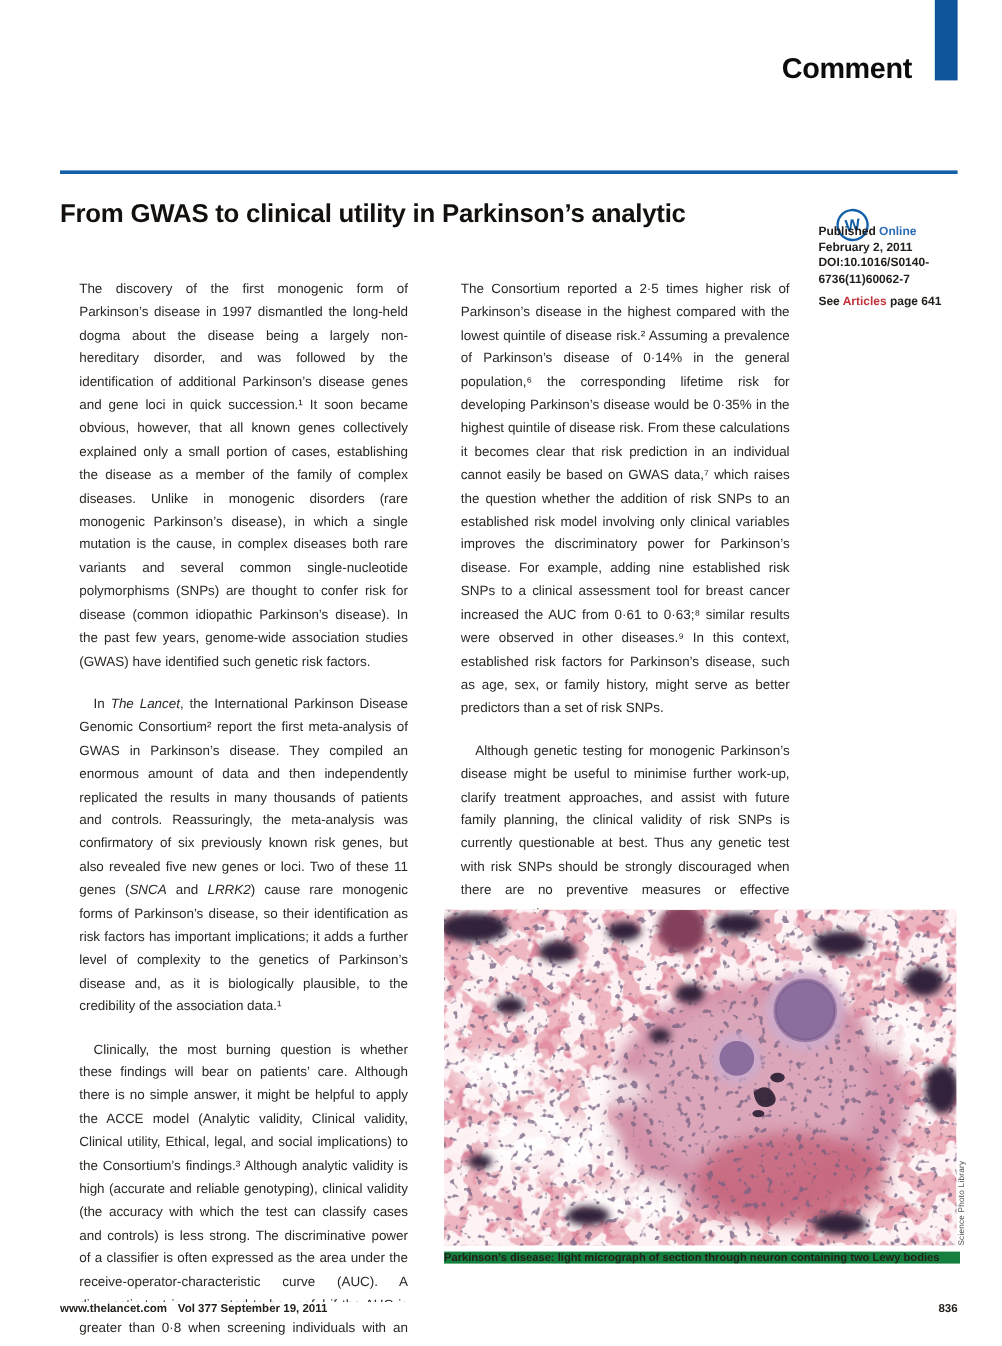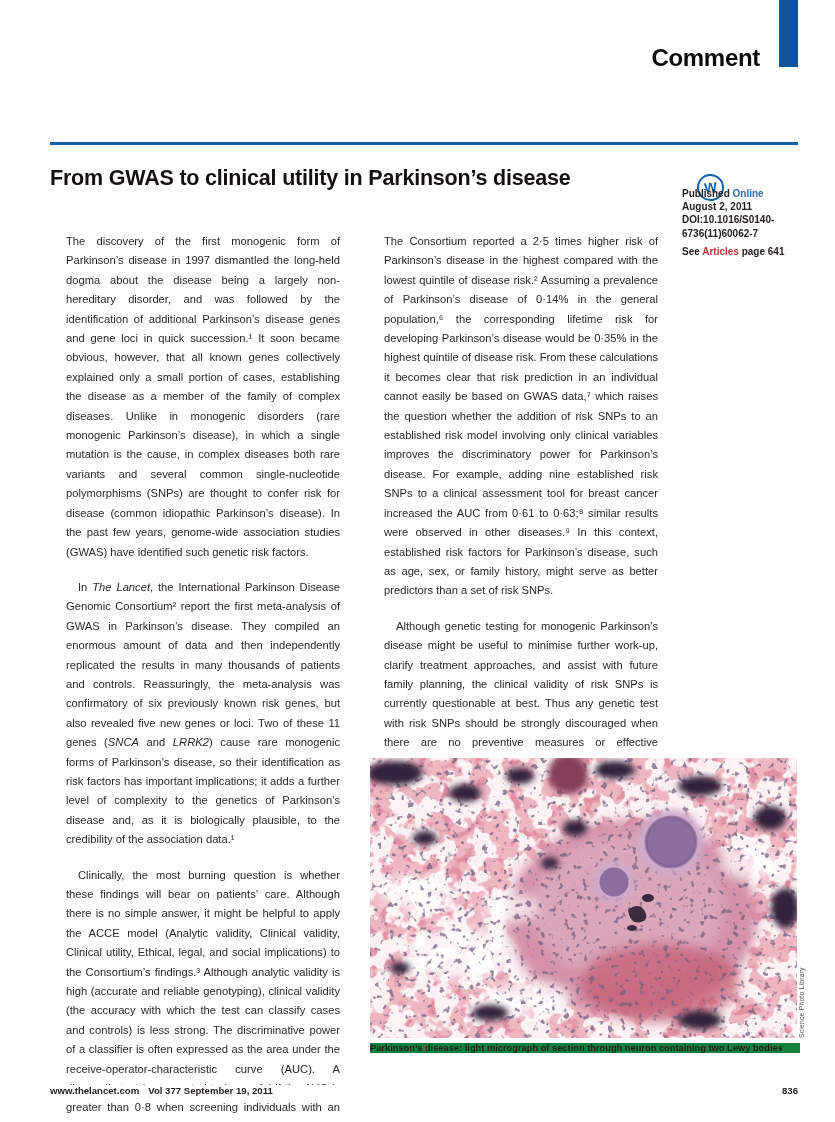--- a/index.html
+++ b/index.html
@@ -33,38 +33,38 @@
     font-size:9.6px;font-weight:bold;color:#221e1b;background:#fff;z-index:3;}
   .footer .site{margin-right:9px;}
 </style>
 </head>
 <body>
 
 <div class="section-tab"></div>
 <div class="section-label">Comment</div>
 <div class="rule"></div>
 
-<h1 class="title">From GWAS to clinical utility in Parkinson’s disease</h1>
+<h1 class="title">From GWAS to clinical utility in Parkinson’s analytic</h1>
 <div class="online-icon">
   <span>W</span>
 </div>
 
 <div class="col col-left">
     <p><span>The discovery of the first monogenic form of Parkinson’s disease in 1997 dismantled the long-held dogma about the disease being a largely non-hereditary disorder, and was followed by the identification of additional Parkinson’s disease genes and gene loci in quick succession.¹ It soon became obvious, however, that all known genes collectively explained only a small portion of cases, establishing the disease as a member of the family of complex diseases. Unlike in monogenic disorders (rare monogenic Parkinson’s disease), in which a single mutation is the cause, in complex diseases both rare variants and several common single-nucleotide polymorphisms (SNPs) are thought to confer risk for disease (common idiopathic Parkinson’s disease). In the past few years, genome-wide association studies (GWAS) have identified such genetic risk factors.</span></p>
     <p><span>In </span><span class="run-i">The Lancet</span><span>, the International Parkinson Disease Genomic Consortium² report the first meta-analysis of GWAS in Parkinson’s disease. They compiled an enormous amount of data and then independently replicated the results in many thousands of patients and controls. Reassuringly, the meta-analysis was confirmatory of six previously known risk genes, but also revealed five new genes or loci. Two of these 11 genes (</span><span class="run-i">SNCA</span><span> and </span><span class="run-i">LRRK2</span><span>) cause rare monogenic forms of Parkinson’s disease, so their identification as risk factors has important implications; it adds a further level of complexity to the genetics of Parkinson’s disease and, as it is biologically plausible, to the credibility of the association data.¹</span></p>
     <p><span>Clinically, the most burning question is whether these findings will bear on patients’ care. Although there is no simple answer, it might be helpful to apply the ACCE model (Analytic validity, Clinical validity, Clinical utility, Ethical, legal, and social implications) to the Consortium’s findings.³ Although analytic validity is high (accurate and reliable genotyping), clinical validity (the accuracy with which the test can classify cases and controls) is less strong. The discriminative power of a classifier is often expressed as the area under the receive-operator-characteristic curve (AUC). A diagnostic test is suggested to be useful if the AUC is greater than 0·8 when screening individuals with an increased risk and greater than 0·99 for presymptomatic diagnosis of the general population.⁴ Although the AUC of 0·63 in the Consortium’s meta-analysis was similar to findings in many other</span></p>
   </div>
 <div class="col col-right">
     <p><span>The Consortium reported a 2·5 times higher risk of Parkinson’s disease in the highest compared with the lowest quintile of disease risk.² Assuming a prevalence of Parkinson’s disease of 0·14% in the general population,⁶ the corresponding lifetime risk for developing Parkinson’s disease would be 0·35% in the highest quintile of disease risk. From these calculations it becomes clear that risk prediction in an individual cannot easily be based on GWAS data,⁷ which raises the question whether the addition of risk SNPs to an established risk model involving only clinical variables improves the discriminatory power for Parkinson’s disease. For example, adding nine established risk SNPs to a clinical assessment tool for breast cancer increased the AUC from 0·61 to 0·63;⁸ similar results were observed in other diseases.⁹ In this context, established risk factors for Parkinson’s disease, such as age, sex, or family history, might serve as better predictors than a set of risk SNPs.</span></p>
     <p><span>Although genetic testing for monogenic Parkinson’s disease might be useful to minimise further work-up, clarify treatment approaches, and assist with future family planning, the clinical validity of risk SNPs is currently questionable at best. Thus any genetic test with risk SNPs should be strongly discouraged when there are no preventive measures or effective neuroprotective</span></p>
   </div>
 
 <aside class="sidebar">
   <div class="sb-line"><span class="run-b">Published </span><span class="run-b run-blue">Online</span></div>
-  <div class="sb-line">August 2, 2011</div>
+  <div class="sb-line">February 2, 2011</div>
   <div class="sb-line">DOI:10.1016/S0140-</div>
   <div class="sb-line">6736(11)60062-7</div>
   <div class="sb-line sb-see"><span class="run-b">See </span><span class="run-b run-red">Articles</span><span class="run-b"> page 641</span></div>
 </aside>
 
 <figure class="figure" style="margin:0;">
   <svg width="427" height="280" viewBox="0 0 427 280">
     <defs>
       <filter id="b3">
           <feGaussianBlur stdDeviation="3"></feGaussianBlur>

